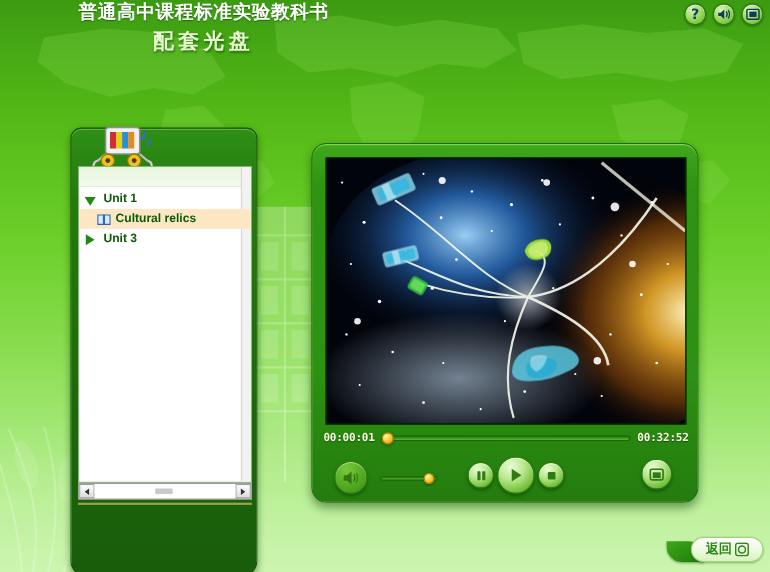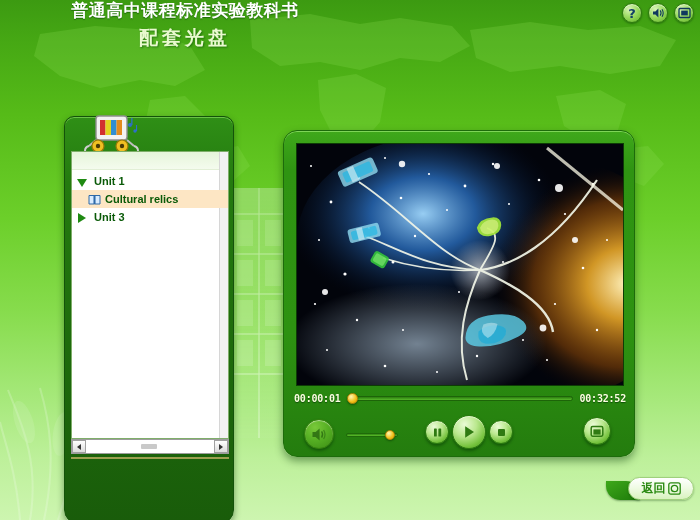--- a/index.html
+++ b/index.html
@@ -246,21 +246,21 @@
     border: 1px solid #b5850a;
     box-shadow: 0 1px 2px rgba(0,40,0,.5);
   }
   .pausebtn { left: 141px; top: 7px; width: 24px; height: 24px; }
   .playbtn  { left: 168px; top: 2px; width: 34px; height: 34px; }
   .stopbtn  { left: 205px; top: 7px; width: 24px; height: 24px; }
   .fullbtn  { left: 299px; top: 4px; width: 28px; height: 28px; }
 
   
   .returnwrap {
-    position: absolute; right: 4px; bottom: 16px; width: 92px; height: 32px;
+    position: absolute; right: 4px; bottom: 5px; width: 92px; height: 32px;
   }
   .leafshape {
     position: absolute; left: 2px; top: 9px; width: 34px; height: 19px;
     background: linear-gradient(to bottom right, #3ea81a, #1d7a0a);
     border-radius: 0 14px 0 14px;
     box-shadow: 0 1px 2px rgba(0,50,0,.4);
   }
   .returnpill {
     position: absolute; left: 24px; top: 5px; width: 66px; height: 23px;
     background: linear-gradient(to bottom, #ffffff 0%, #f0fbe5 45%, #d9f2bf 100%);

